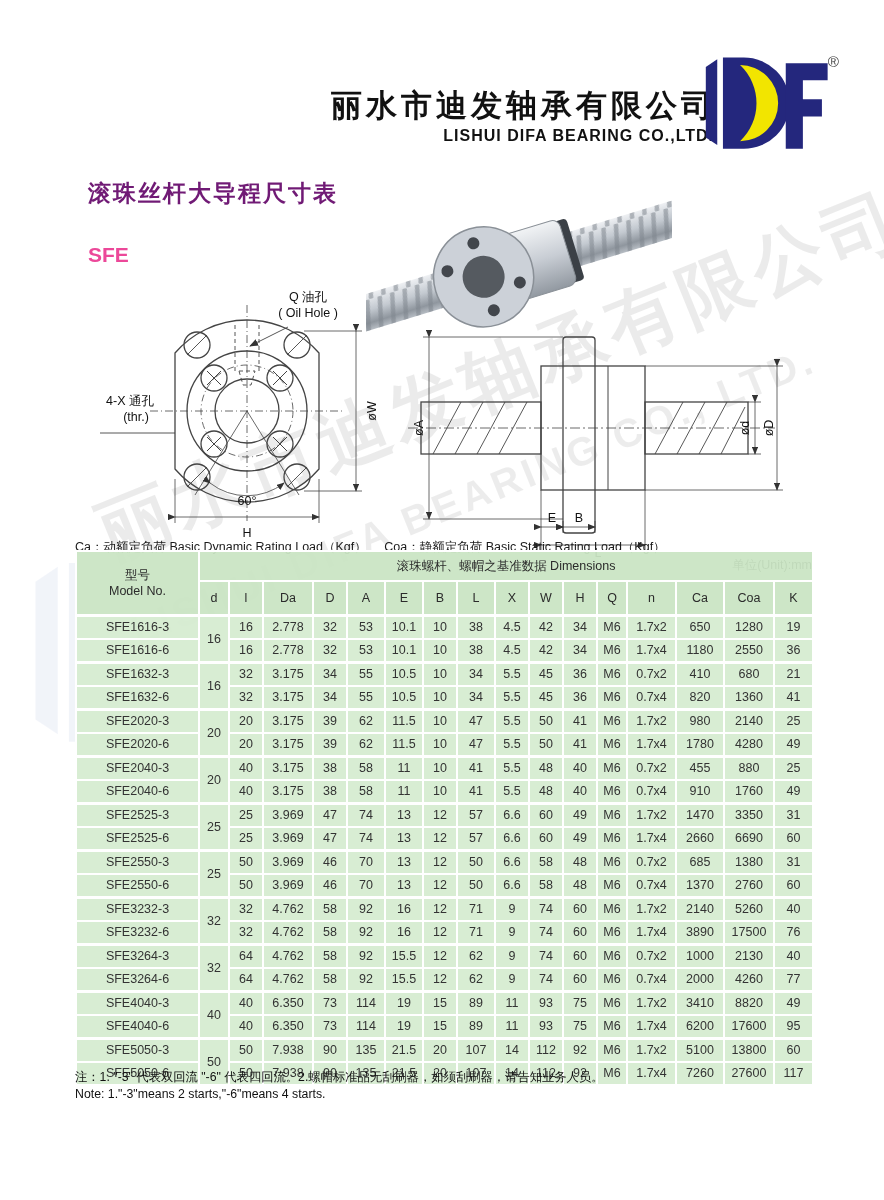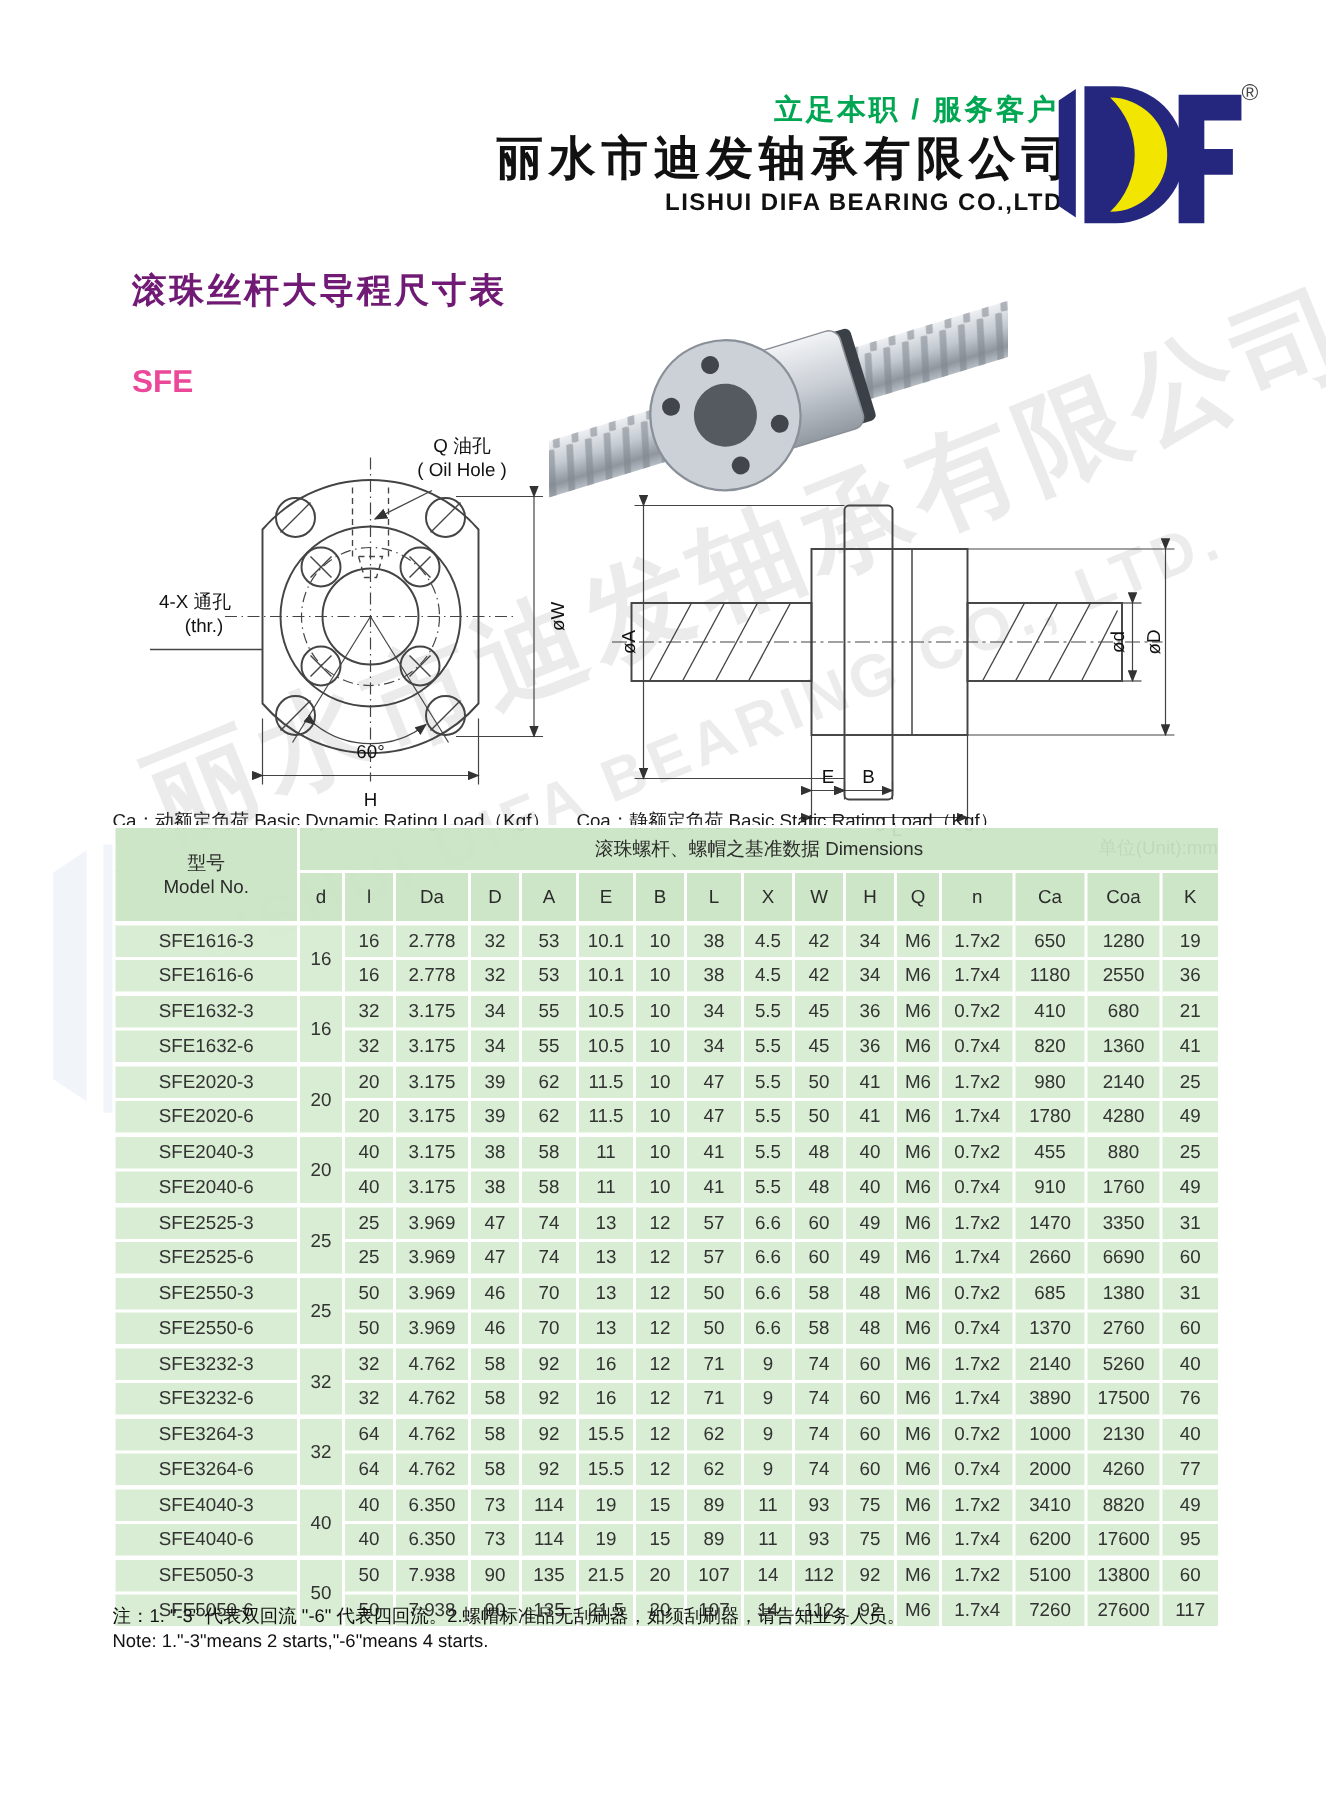--- a/index.html
+++ b/index.html
@@ -53,21 +53,20 @@
   <div class="wm1">丽水市迪发轴承有限公司</div>
   <div class="wm2">LISHUI DIFA BEARING CO., LTD.</div>
   <svg class="wm-logo" viewBox="0 0 145 110" aria-hidden="true">
     <path d="M4,14 L16,6 V96 L4,88 Z" fill="#9db0d8"></path>
     <path d="M22,4 H44 A48,48 0 0 1 44,100 H22 Z" fill="#9db0d8"></path>
     <path d="M40,12 A40,40 0 0 1 40,92 A55,55 0 0 0 40,12 Z" fill="#efe9a8"></path>
     <path d="M88,10 H132 V28 H106 V48 H126 V66 H106 V100 H88 Z" fill="#9db0d8"></path>
   </svg>
 
   <div class="hdr">
-    <div class="slogan">立足本职 / 服务客户</div>
     <div class="company-cn">丽水市迪发轴承有限公司</div>
     <div class="company-en">LISHUI DIFA BEARING CO.,LTD.</div>
     <svg class="logo" viewBox="0 0 145 110">
       <path d="M4,14 L16,6 V96 L4,88 Z" fill="#24277d"></path>
       <path d="M22,4 H44 A48,48 0 0 1 44,100 H22 Z" fill="#24277d"></path>
       <path d="M40,12 A40,40 0 0 1 40,92 A55,55 0 0 0 40,12 Z" fill="#f2e500"></path>
       <path d="M88,10 H132 V28 H106 V48 H126 V66 H106 V100 H88 Z" fill="#24277d"></path>
       <text x="138" y="14" font-size="16" fill="#444" text-anchor="middle">®</text>
     </svg>
   </div>

